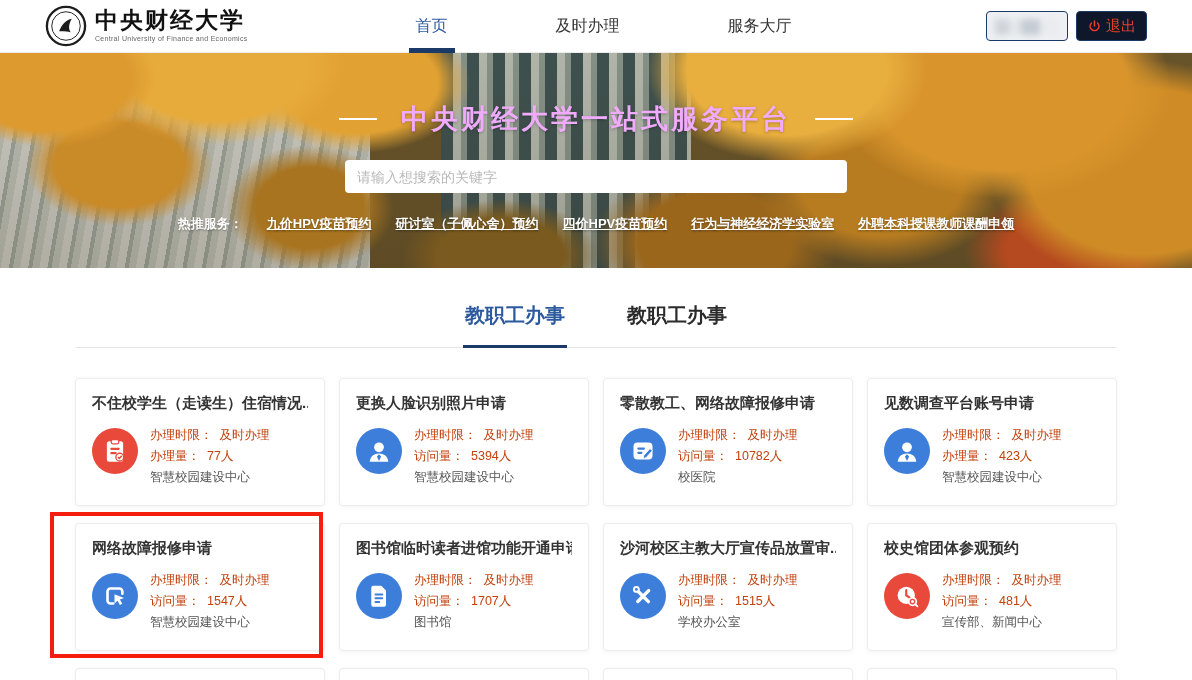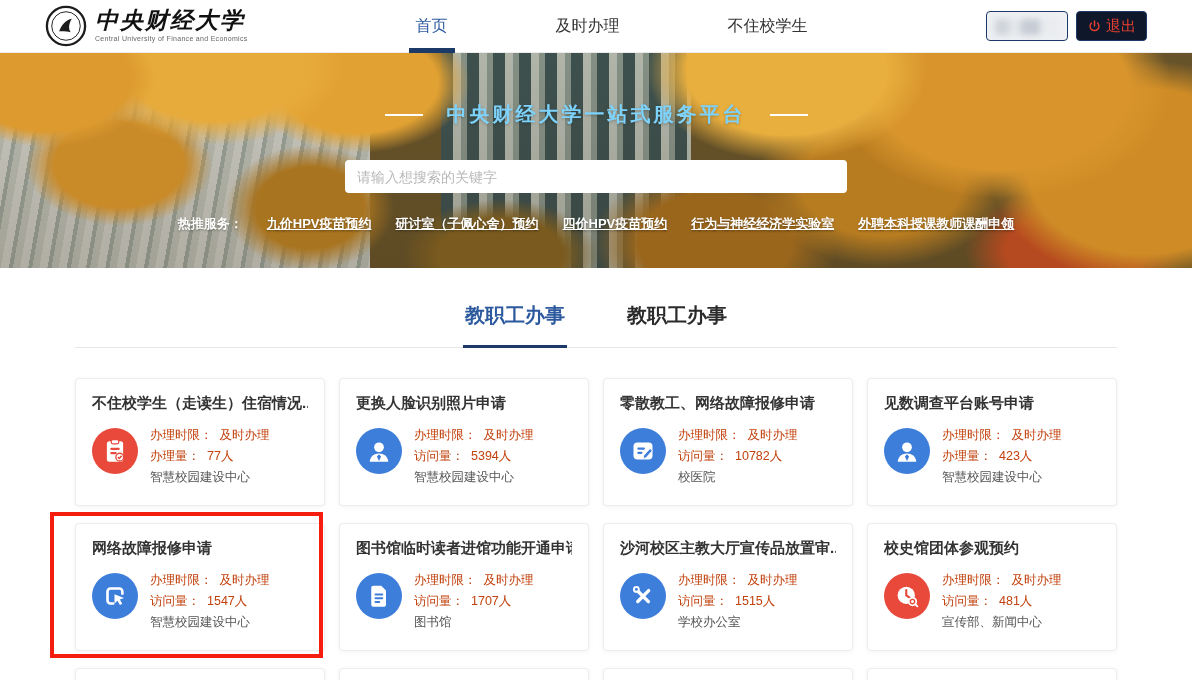--- a/index.html
+++ b/index.html
@@ -6,21 +6,21 @@
   html,body { width:1192px; height:680px; overflow:hidden; background:#fff;
               font-family:"Liberation Sans","DejaVu Sans",sans-serif; }
 
   
   .header { height:53px; display:flex; align-items:center; padding:0 45px;
             background:#fff; border-bottom:1px solid #ececec; position:relative; z-index:5; }
   .logo { display:flex; align-items:center; gap:8px; cursor:pointer; }
   .logo svg { width:42px; height:42px; }
   .logo-text { display:flex; flex-direction:column; line-height:1.05; }
   .logo-cn { font-family:"Liberation Serif","DejaVu Serif",serif; font-weight:bold;
-             font-style:italic; font-size:23px; color:#111; letter-spacing:2px; }
+             font-size:23px; color:#111; letter-spacing:2px; }
   .logo-en { font-size:7px; color:#666; letter-spacing:.3px; margin-top:2px; }
   .nav { display:flex; margin-left:168px; gap:108px; height:53px; }
   .nav-item { display:flex; align-items:center; font-size:16px; color:#333;
               cursor:pointer; position:relative; height:53px; }
   .nav-item.active { color:#2d5a9e; }
   .nav-item.active::after { content:""; position:absolute; left:50%; transform:translateX(-50%);
               bottom:0; width:46px; height:5px; background:#1b3a68; }
   .header-right { margin-left:auto; display:flex; gap:8px; align-items:center; }
   .user-box { width:82px; height:30px; border:1px solid #1b3a68; border-radius:4px;
               background:#eef0f3; position:relative; overflow:hidden; cursor:pointer; }
@@ -50,21 +50,21 @@
         radial-gradient(ellipse 210px 150px at 96% 55%, #cf8c26 0 55%, transparent 74%),
         radial-gradient(ellipse 180px 120px at 74% 60%, #b87c20 0 45%, transparent 70%),
         radial-gradient(ellipse 170px 110px at 60% 88%, #9a661c 0 45%, transparent 72%),
         radial-gradient(ellipse 150px 90px at 90% 92%, #b5491f 0 45%, transparent 72%),
         radial-gradient(ellipse 140px 80px at 42% 94%, #7a5a1e 0 45%, transparent 70%),
         linear-gradient(rgba(80,55,15,.18), rgba(60,40,10,.30)); }
   .banner-content { position:absolute; inset:0; z-index:2; }
   .banner-title-row { position:absolute; top:48px; left:0; right:0;
       display:flex; align-items:center; justify-content:center; gap:24px; }
   .title-dash { width:38px; height:2px; background:#fff; }
-  .banner-title { color:#7dd3fc; font-size:20px; font-weight:bold; letter-spacing:3px;
+  .banner-title { color:#f0abfc; font-size:27px; font-weight:bold; letter-spacing:3px;
       text-shadow:0 1px 3px rgba(0,0,0,.25); }
   .search-input { position:absolute; top:107px; left:50%; transform:translateX(-50%);
       width:502px; height:33px; border:none; border-radius:4px; padding:0 12px;
       font-size:14px; color:#333; outline:none; background:#fff;
       font-family:"Liberation Sans","DejaVu Sans",sans-serif; }
   .search-input::placeholder { color:#b9b9b9; }
   .hot-row { position:absolute; top:162px; left:0; right:0; display:flex;
       justify-content:center; align-items:center; gap:24px; color:#fff; font-size:13px;
       text-shadow:0 1px 2px rgba(0,0,0,.35); }
   .hot-label { font-weight:bold; }
@@ -117,21 +117,21 @@
       </div>
     </div>
     <div class="nav">
         <div class="nav-item active">
     <span>首页</span>
   </div>
         <div class="nav-item">
     <span>及时办理</span>
   </div>
         <div class="nav-item">
-    <span>不住校学生</span>
+    <span>服务大厅</span>
   </div>
       </div>
     <div class="header-right">
       <div class="user-box">
         <div class="user-blur"></div>
       </div>
       <div class="logout-btn">
         <svg viewBox="0 0 24 24">
           <path d="M12 3.2v8" stroke="#e8402f" stroke-width="2.4" stroke-linecap="round" fill="none"></path>
           <path d="M7.1 6.4a7.1 7.1 0 1 0 9.8 0" stroke="#e8402f" stroke-width="2.2" fill="none" stroke-linecap="round"></path>

